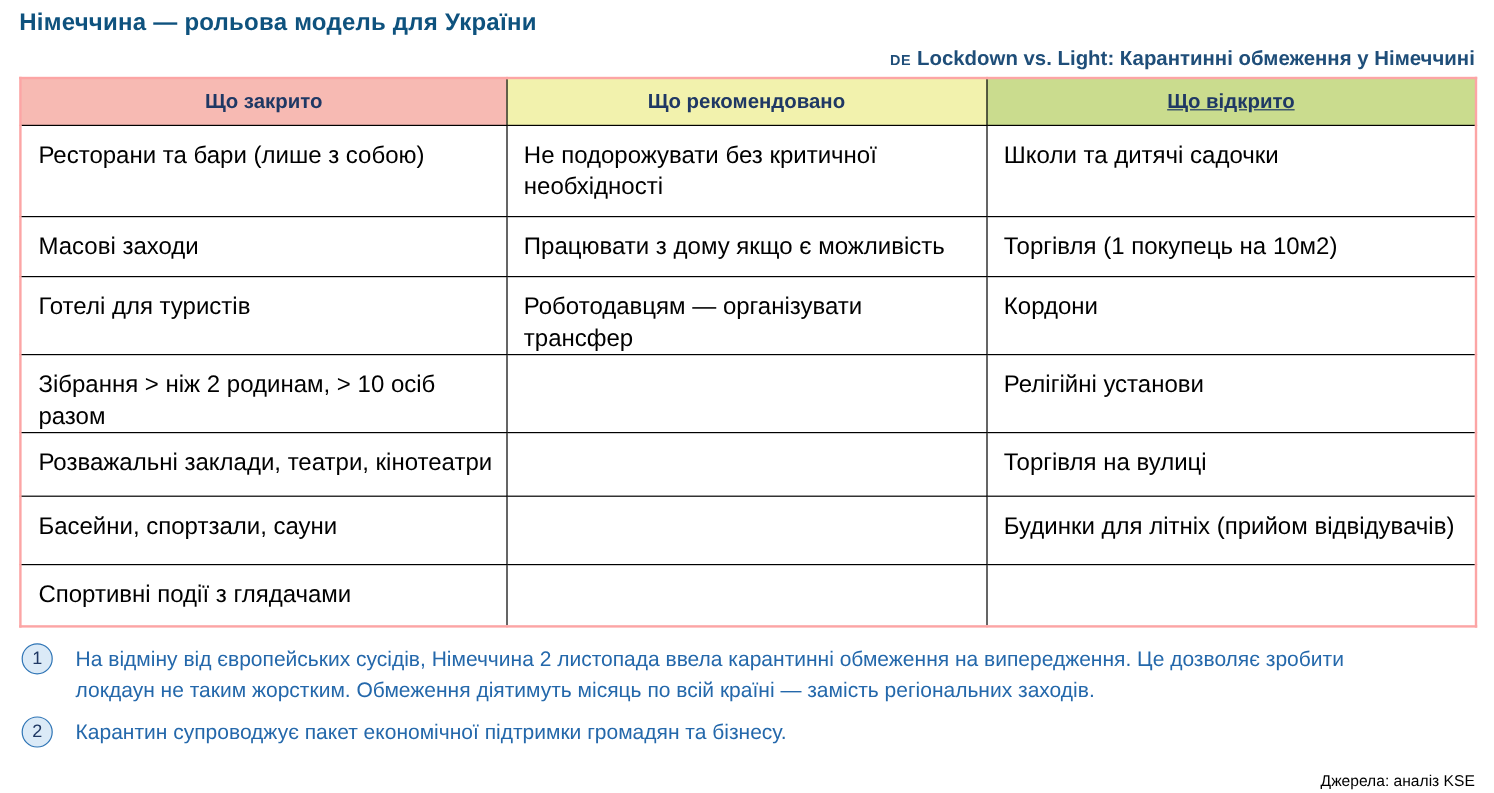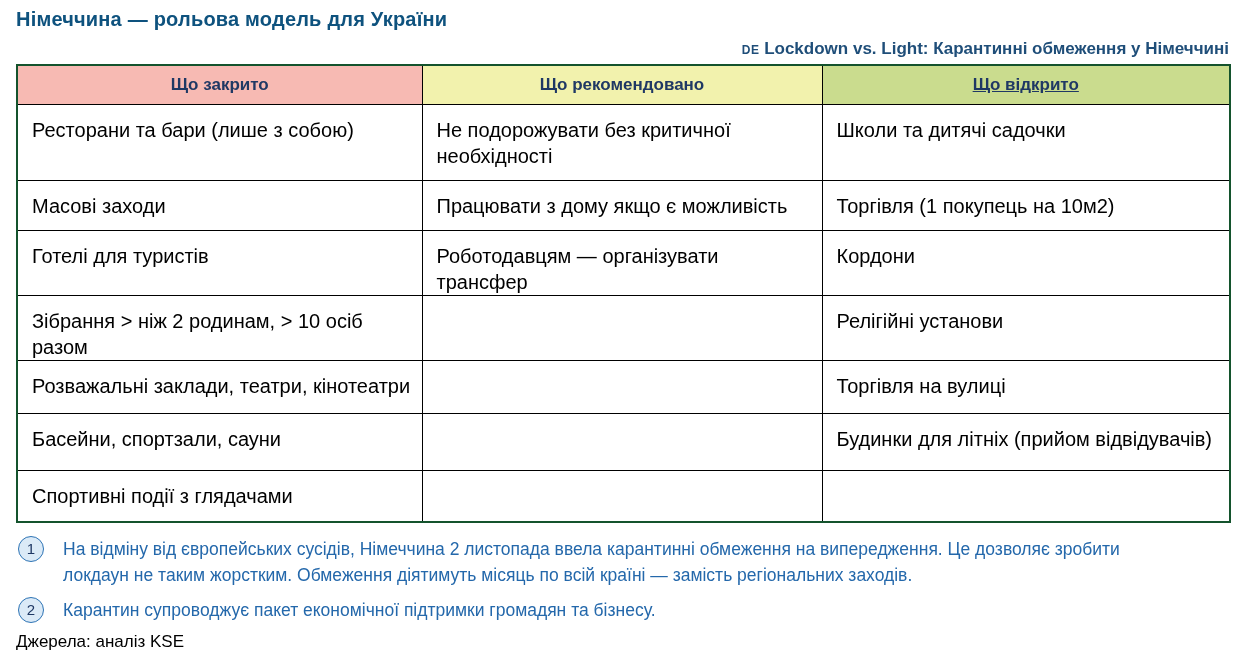--- a/index.html
+++ b/index.html
@@ -28,21 +28,21 @@
     font-size: 17px;
     margin: 0 0 5px 0;
     line-height: 1.15;
   }
   .subtitle .de { font-size: 12px; letter-spacing: 0.5px; }
 
   table.matrix {
     border-collapse: collapse;
     table-layout: fixed;
     width: 1213px;
-    border: 2px solid #14532d;
+    border: 2px solid #fca5a5;
     padding-left: 30px;
   }
   .matrix th, .matrix td { border: 1.5px solid #000; }
 
   .matrix th {
     height: 40px;
     font-size: 17px;
     font-weight: bold;
     color: #1f3864;
     text-align: center;
@@ -87,23 +87,24 @@
     border: 1.5px solid #2e74b5;
     color: #1f3864;
     font-size: 15px;
     display: flex;
     align-items: center;
     justify-content: center;
   }
   .note-text { white-space: pre-line; }
 
   .source {
-    margin-top: 9px;
-    font-size: 17px;
+    margin-top: 20px;
+    font-size: 13px;
     color: #000;
+    text-align: right;
   }
 </style>
 </head>
 <body>
 
 <div class="page">
 
   <h1 class="title">Німеччина — рольова модель для України</h1>
 
   <div class="subtitle"><span class="de">DE</span><span> Lockdown vs. Light: Карантинні обмеження у Німеччині</span></div>

